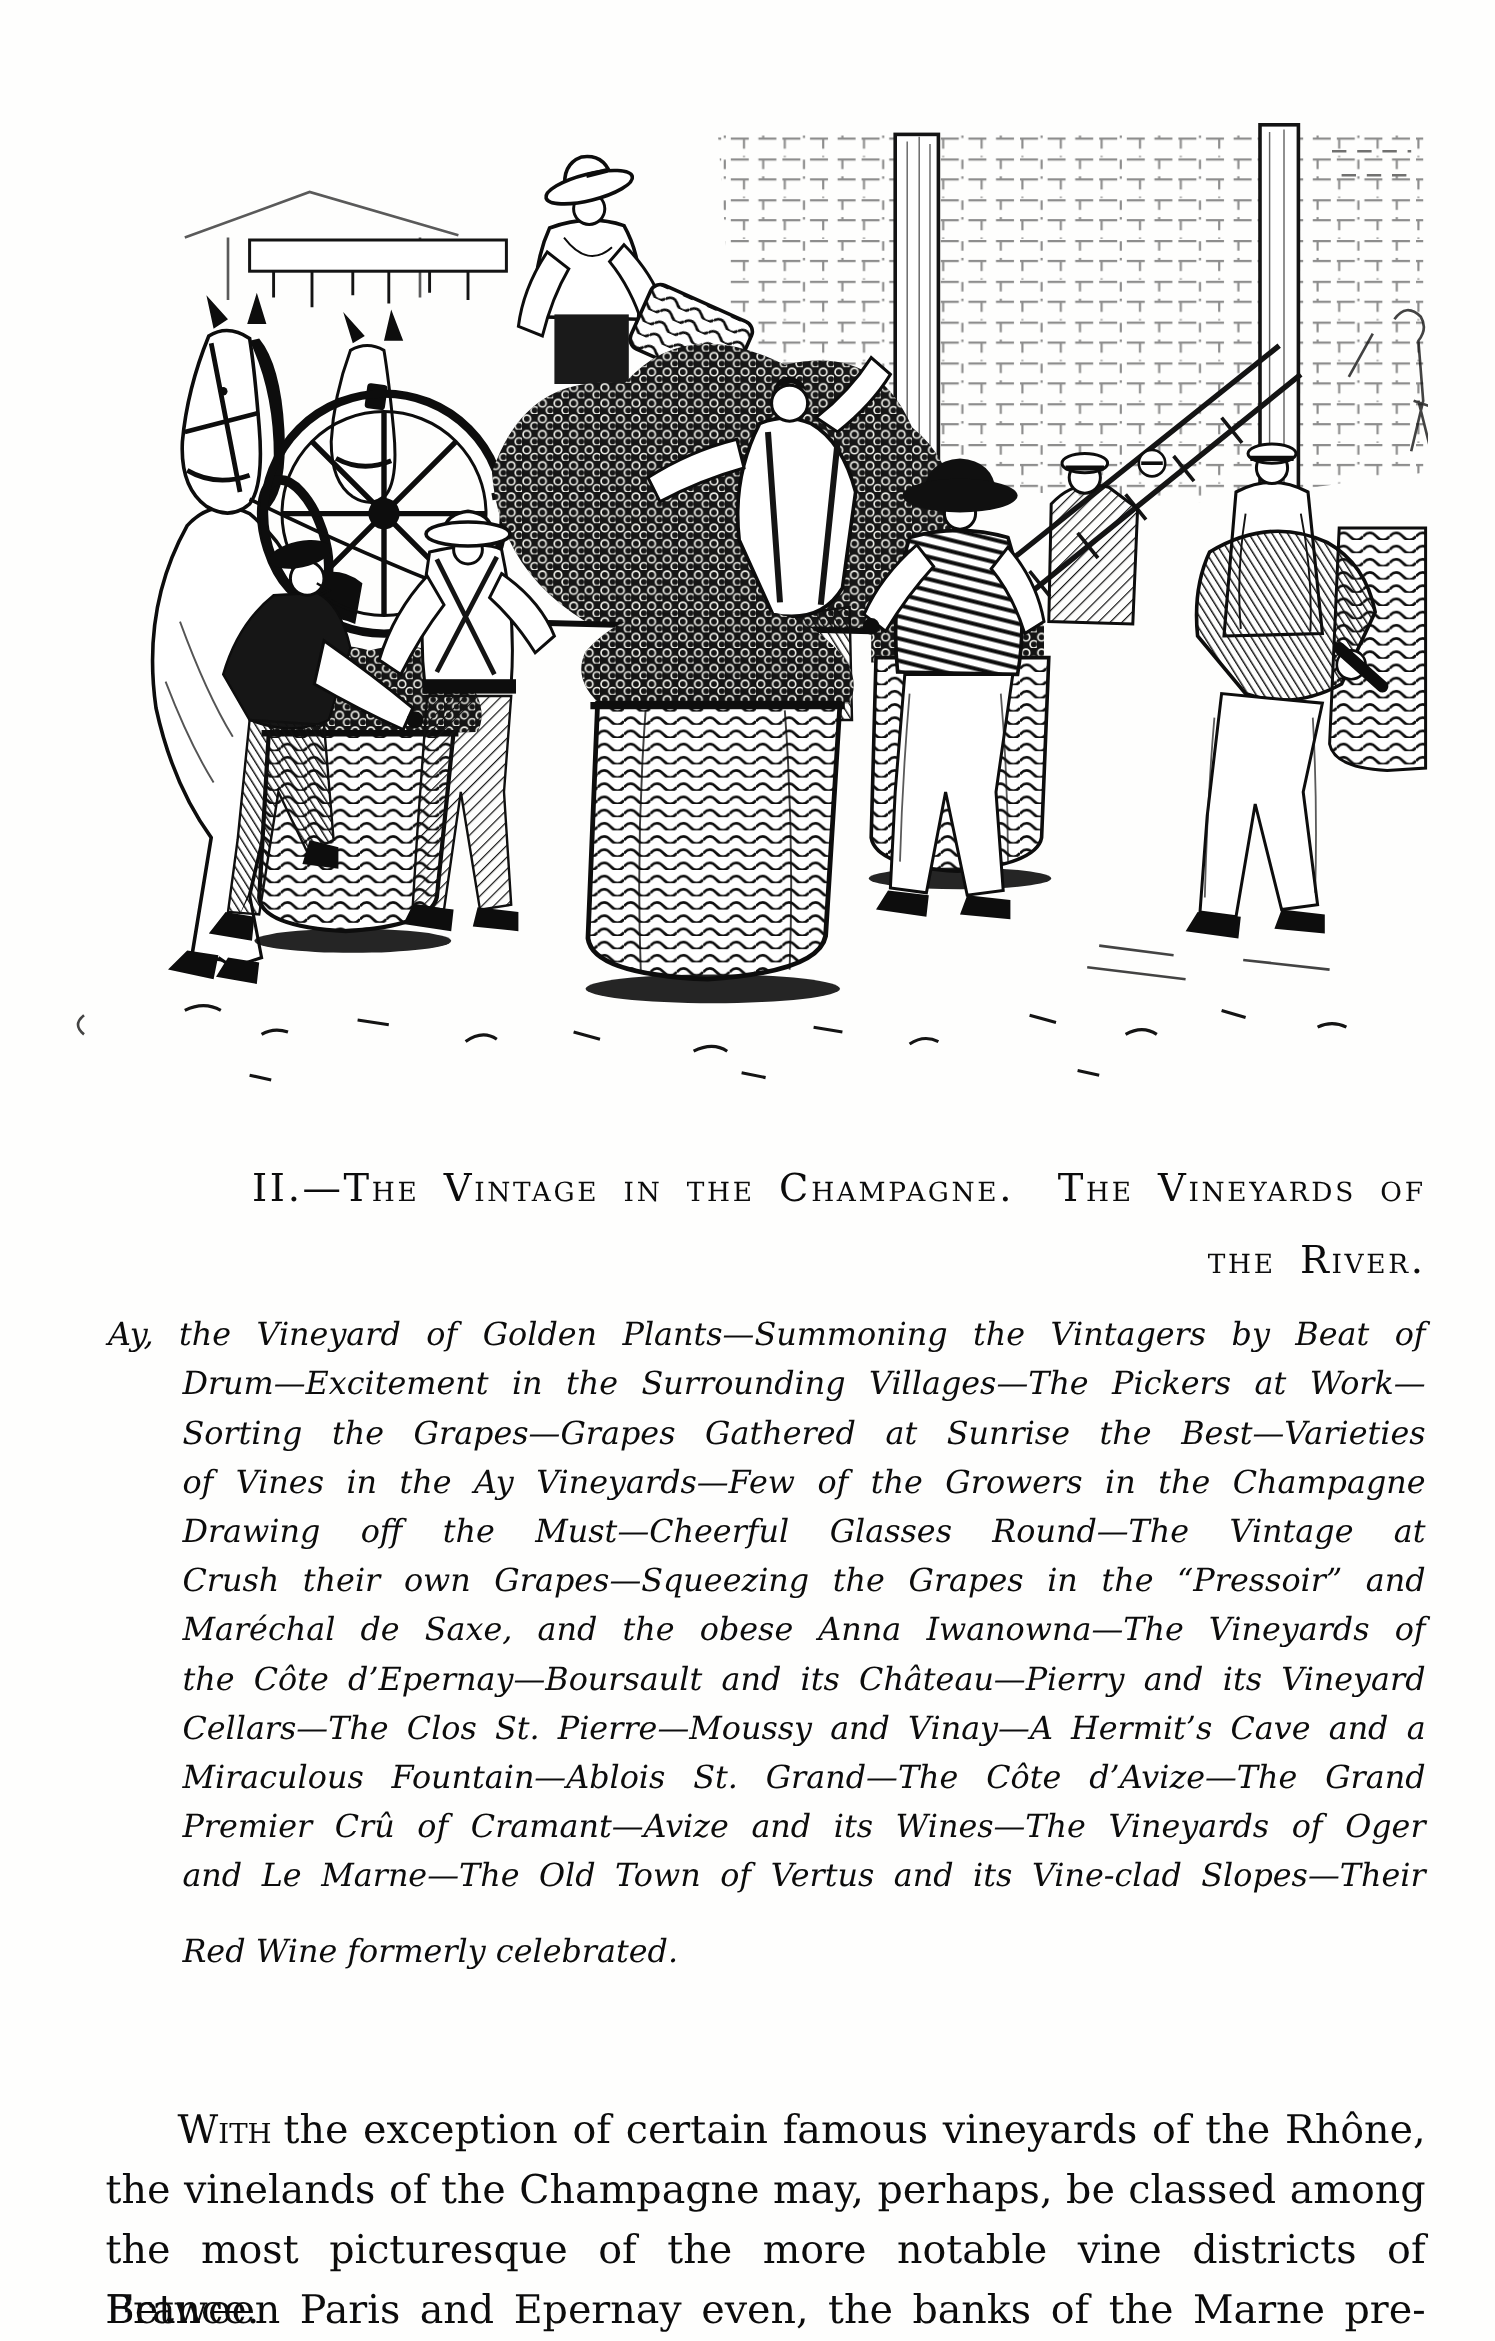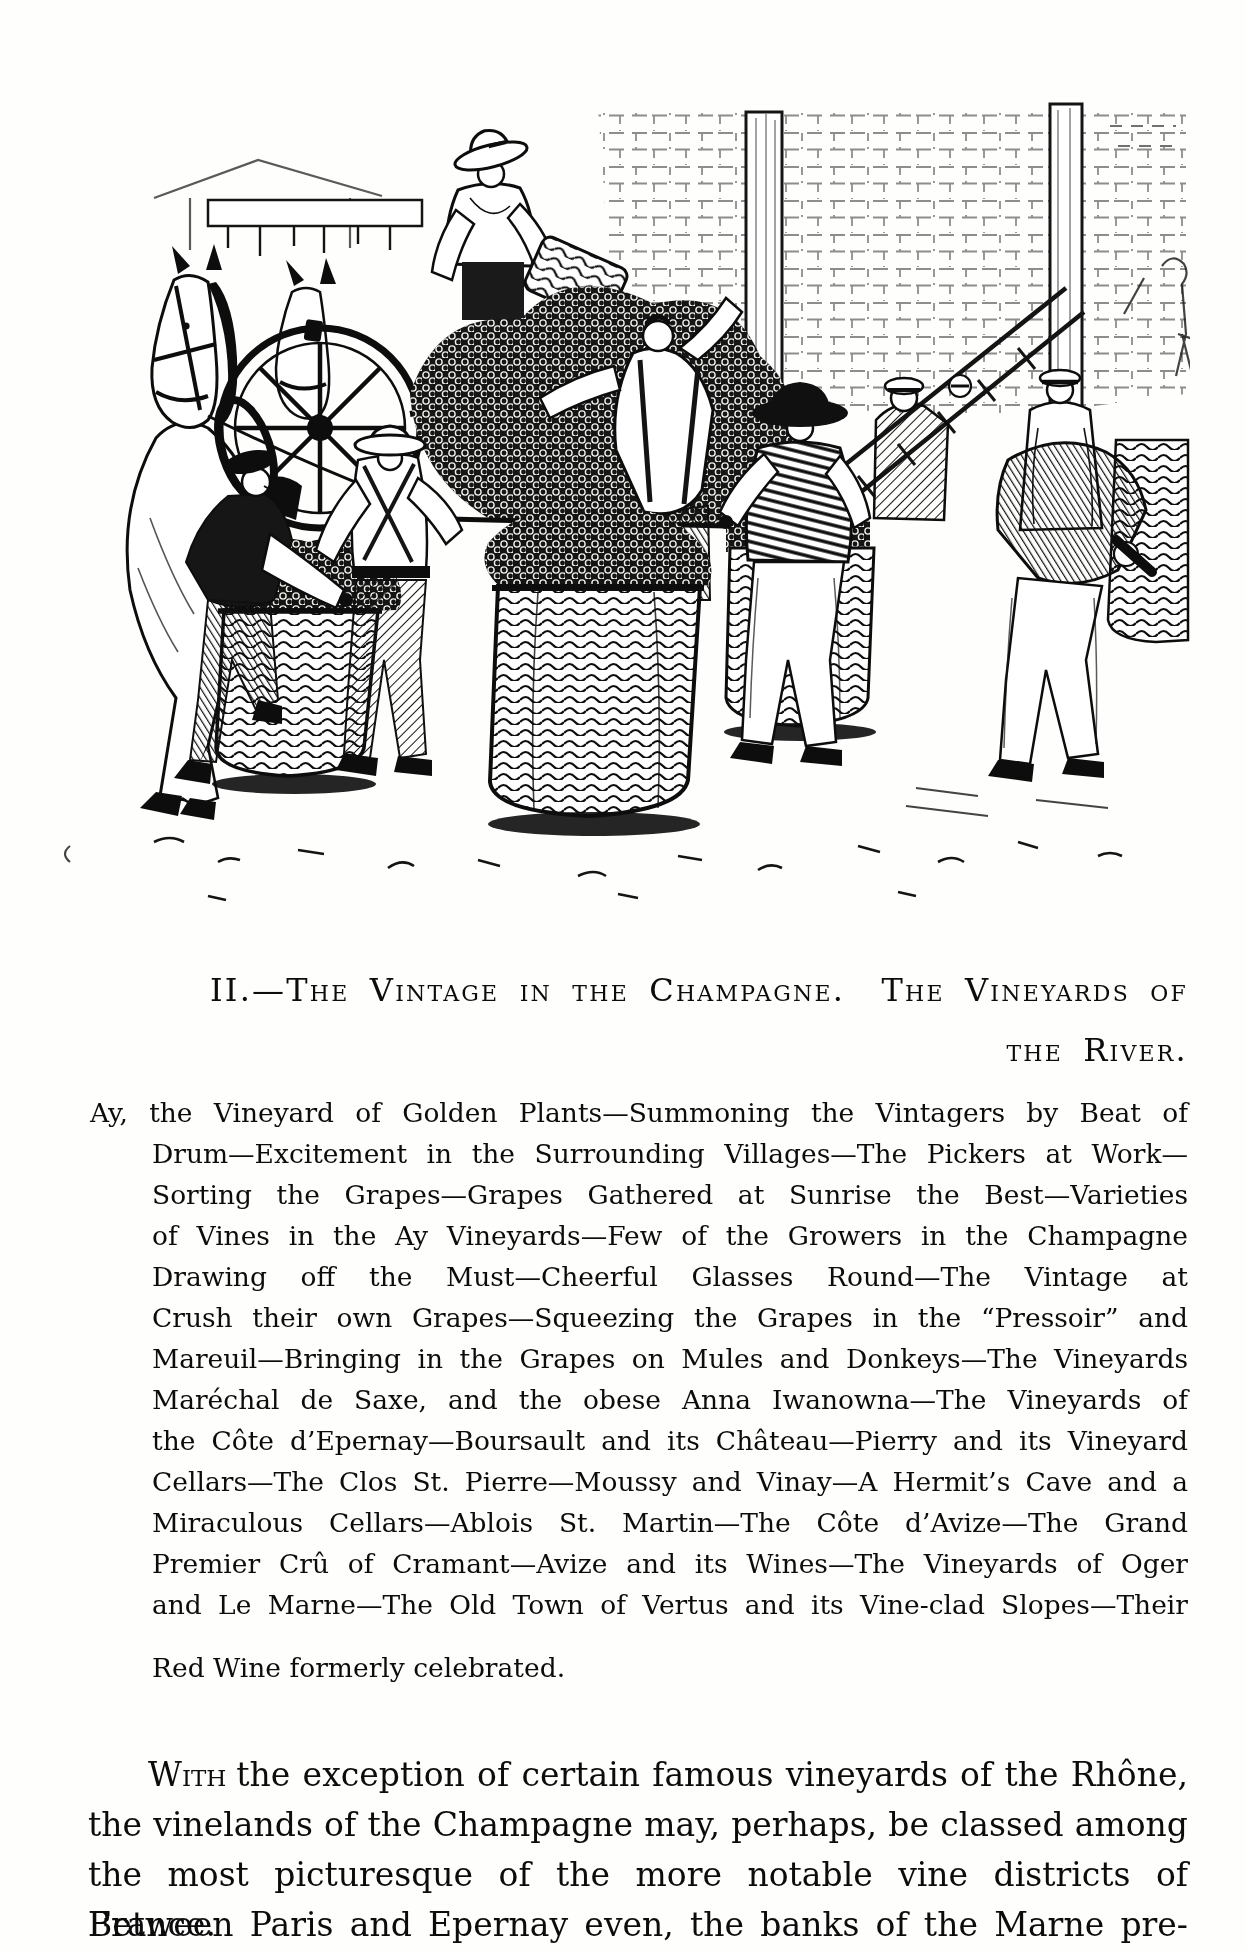--- a/index.html
+++ b/index.html
@@ -20,20 +20,21 @@
     font-variant:small-caps;
     font-size:32px;
     letter-spacing:2.2px;
     word-spacing:8px;
     line-height:60px;
   }
   .heading .h-line{display:block;}
   .summary{
     position:absolute;left:90px;top:1092px;width:1098px;
     font-size:26.5px;
+    font-style:italic;
   }
   .sum-line{
     display:block;height:41px;line-height:41px;
     padding-left:62px;
     text-align:justify;text-align-last:justify;
     white-space:nowrap;
   }
   .sum-line.first{padding-left:0;}
   .sum-line.last{text-align-last:left;white-space:normal;margin-top:22px;}
   .body-text{
@@ -254,25 +255,24 @@
     <span class="h-line">the River.</span>
   </div>
 
   <div class="summary">
     <span class="sum-line first">Ay, the Vineyard of Golden Plants—Summoning the Vintagers by Beat of</span>
     <span class="sum-line">Drum—Excitement in the Surrounding Villages—The Pickers at Work—</span>
     <span class="sum-line">Sorting the Grapes—Grapes Gathered at Sunrise the Best—Varieties</span>
     <span class="sum-line">of Vines in the Ay Vineyards—Few of the Growers in the Champagne</span>
     <span class="sum-line">Drawing off the Must—Cheerful Glasses Round—The Vintage at</span>
     <span class="sum-line">Crush their own Grapes—Squeezing the Grapes in the “Pressoir” and</span>
-    <span class="sum-line">Mareuil—Bringing in the Grapes on Mules and Donkeys—The Vineyards</span>
     <span class="sum-line">Maréchal de Saxe, and the obese Anna Iwanowna—The Vineyards of</span>
     <span class="sum-line">the Côte d’Epernay—Boursault and its Château—Pierry and its Vineyard</span>
     <span class="sum-line">Cellars—The Clos St. Pierre—Moussy and Vinay—A Hermit’s Cave and a</span>
-    <span class="sum-line">Miraculous Cellars—Ablois St. Martin—The Côte d’Avize—The Grand</span>
+    <span class="sum-line">Miraculous Fountain—Ablois St. Grand—The Côte d’Avize—The Grand</span>
     <span class="sum-line">Premier Crû of Cramant—Avize and its Wines—The Vineyards of Oger</span>
     <span class="sum-line">and Le Marne—The Old Town of Vertus and its Vine-clad Slopes—Their</span>
     <span class="sum-line last">Red Wine formerly celebrated.</span>
   </div>
 
   <div class="body-text">
     <span class="body-line first">
       <span class="lead-word">With</span><span>the exception of certain famous vineyards of the Rhône,</span>
     </span>
     <span class="body-line">the vinelands of the Champagne may, perhaps, be classed among</span>

